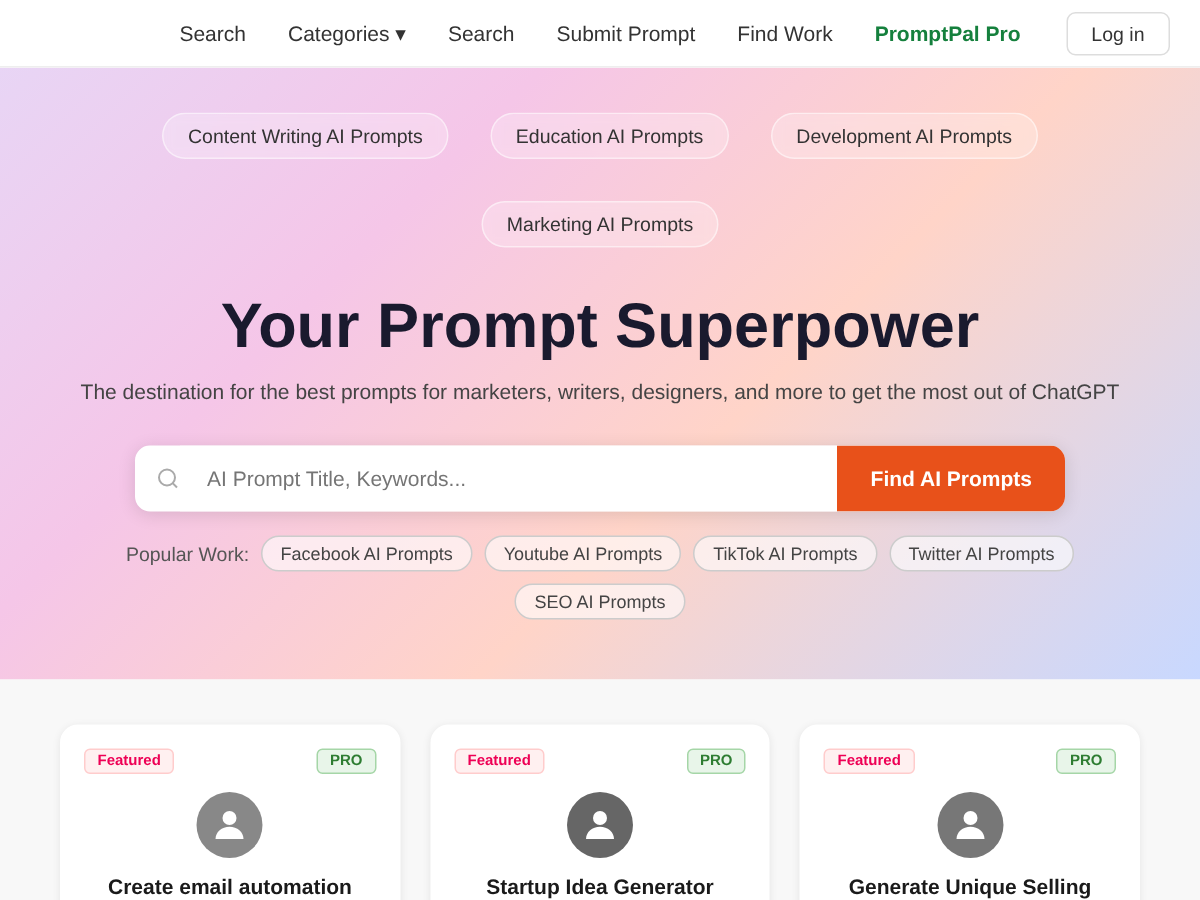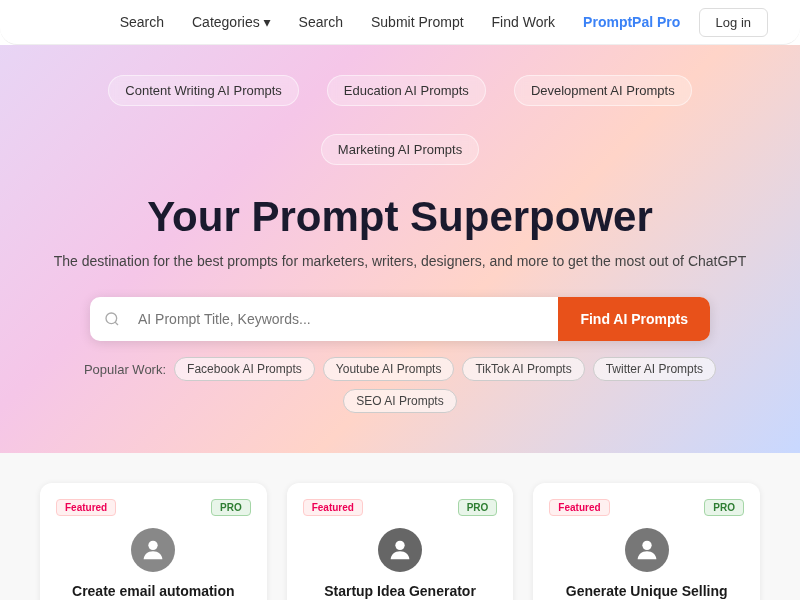--- a/index.html
+++ b/index.html
@@ -2,27 +2,27 @@
 <html><head>
   <meta charset="utf-8">
   <style>
     * { box-sizing: border-box; margin: 0; padding: 0; }
     body { font-family: -apple-system, BlinkMacSystemFont, 'Segoe UI', sans-serif; background: #fff; width: 800px; overflow-x: hidden; }
 
     
     .navbar {
       display: flex; align-items: center; justify-content: center;
       padding: 14px 24px; background: #fff;
-      border-bottom: 1px solid #eee; position: relative; border-radius: 17px;
+      border-bottom: 1px solid #eee; position: relative;
     }
     .nav-links { display: flex; gap: 28px; align-items: center; }
     .nav-links a { text-decoration: none; color: #333; font-size: 14px; }
-    .nav-links a.pro { color: #3b82f6; font-weight: 600; }
+    .nav-links a.pro { color: #15803d; font-weight: 600; }
     .login-btn {
-      position: absolute; right: 32px;
+      position: absolute; right: 20px;
       border: 1px solid #ddd; background: #fff;
       padding: 6px 16px; border-radius: 6px;
       font-size: 13px; color: #333; cursor: pointer;
     }
 
     
     .hero {
       background: linear-gradient(135deg, #e8d5f5 0%, #f5c6e8 30%, #ffd4c8 60%, #c8d8ff 100%);
       padding: 30px 40px 40px;
       text-align: center;

